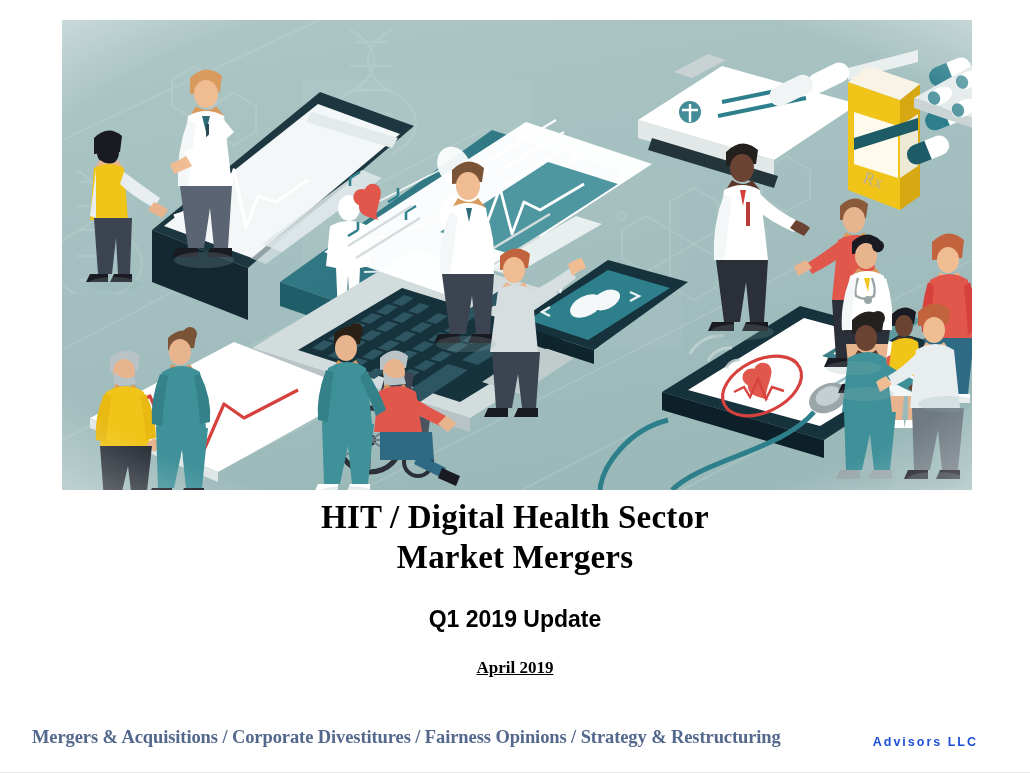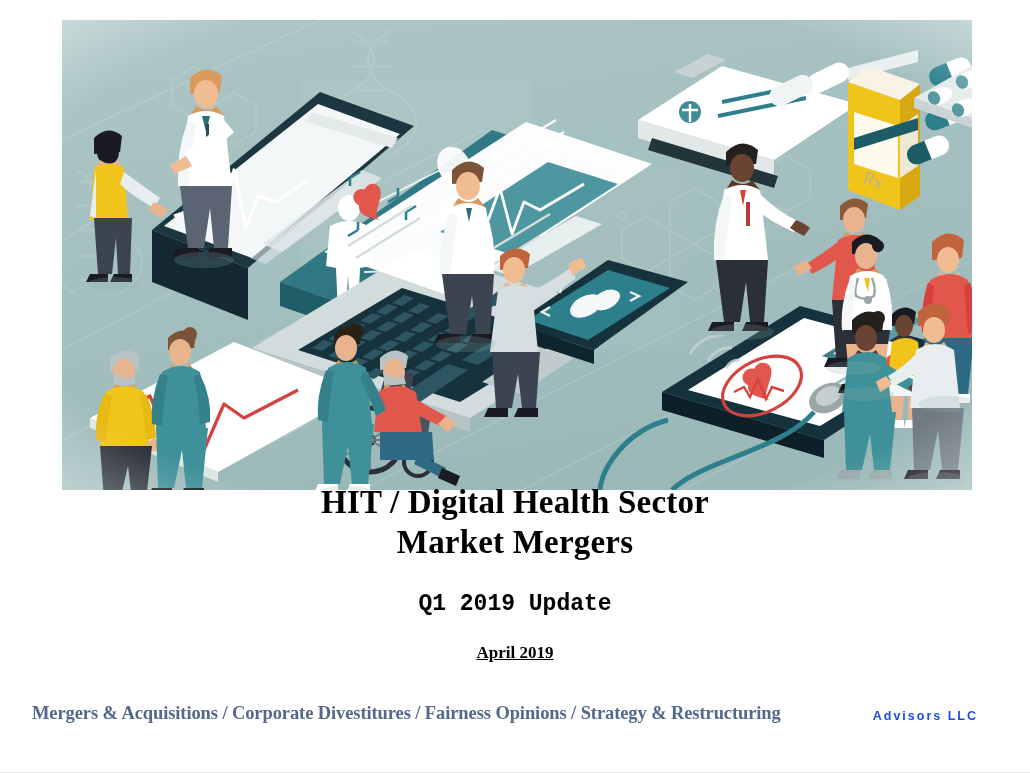--- a/index.html
+++ b/index.html
@@ -42,24 +42,24 @@
     left:0;right:0;top:482px;
     text-align:center;
   }
   .title-main{
     font-family:"Liberation Serif", serif;
     font-weight:bold;
     font-size:33px;
     line-height:40px;
     color:#000000;
     letter-spacing:.2px;
-    margin:0;
+    margin:15px;
   }
   .title-sub{
-    font-family:Liberation Mono, monospace;
+    font-family:Liberation Sans, sans-serif;
     font-weight:bold;
     font-size:23px;
     line-height:28px;
     color:#000000;
     margin:28px 0 0 0;
   }
   .title-date{
     font-family:"Liberation Serif", serif;
     font-weight:bold;
     font-size:17px;
@@ -68,21 +68,21 @@
     margin:24px 0 0 0;
     text-decoration:underline;
   }
 
   
   .footer{
     position:absolute;
     left:0;right:0;bottom:24px;
     height:70px;
     display:flex;
-    align-items:center;
+    align-items:flex-end;
     justify-content:space-between;
     padding:0 30px 0 32px;
     box-sizing:border-box;
   }
   .tagline{
     font-family:"Liberation Serif", serif;
     font-weight:bold;
     font-size:18.5px;
     color:#53688c;
     letter-spacing:-0.1px;

